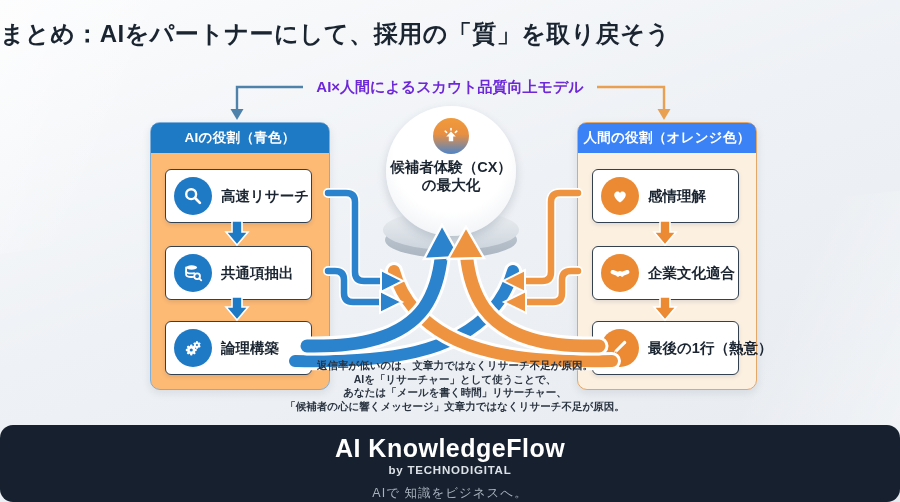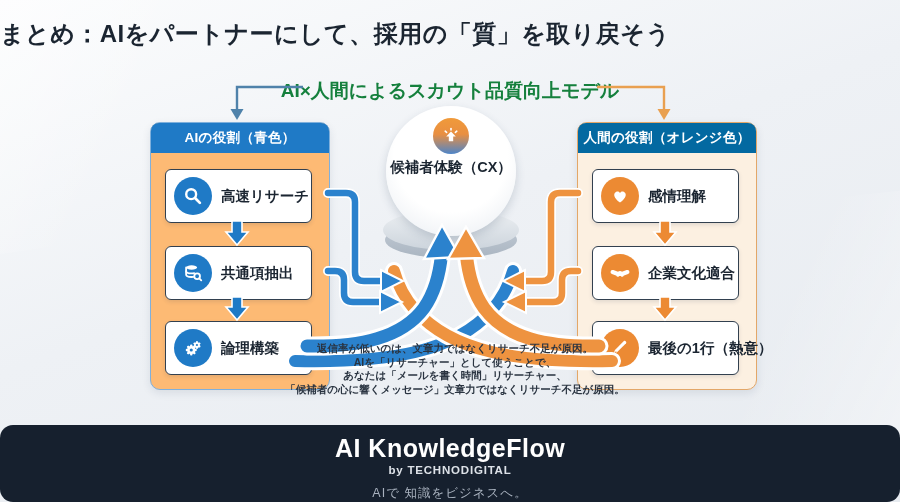--- a/index.html
+++ b/index.html
@@ -11,30 +11,30 @@
   .bg-accent1{position:absolute;left:-120px;top:-60px;width:420px;height:300px;
     background:linear-gradient(125deg,rgba(255,255,255,.85),rgba(255,255,255,0) 60%);
     transform:rotate(-8deg);pointer-events:none;}
   .bg-accent2{position:absolute;right:-140px;bottom:40px;width:480px;height:260px;
     background:linear-gradient(300deg,rgba(255,255,255,.7),rgba(255,255,255,0) 55%);
     transform:rotate(-6deg);pointer-events:none;}
 
   .title{position:absolute;top:18px;left:0;width:900px;text-align:left;
     font-size:24px;font-weight:bold;color:#1b2531;letter-spacing:.5px;}
   .subtitle{position:absolute;top:78px;left:0;width:900px;text-align:center;
-    font-size:19px;font-weight:bold;color:#15803d;}
+    font-size:15px;font-weight:bold;color:#6d28d9;}
 
   .panel{position:absolute;top:122px;width:178px;height:266px;border-radius:10px;
     box-shadow:0 3px 8px rgba(30,50,80,.10);}
   .panel-left{left:150px;background:#fdba74;border:1.5px solid #7fb0dc;}
   .panel-right{left:577px;background:#fcf0e1;border:1.5px solid #e3a768;}
   .panel-header{height:30px;border-radius:8px 8px 0 0;display:flex;align-items:center;justify-content:center;
     color:#ffffff;font-size:13.5px;font-weight:bold;letter-spacing:.3px;}
   .panel-left .panel-header{background:#1f7ac6;}
-  .panel-right .panel-header{background:#0369a1;}
+  .panel-right .panel-header{background:#3b82f6;}
 
   .card{position:absolute;left:14px;width:145px;height:52px;background:#ffffff;
     border:1.6px solid #32404f;border-radius:6px;display:flex;align-items:center;
     box-shadow:0 2px 4px rgba(30,50,80,.12);}
   .card .icon-circle{width:38px;height:38px;border-radius:50%;margin-left:8px;flex:0 0 auto;
     display:flex;align-items:center;justify-content:center;}
   .panel-left .icon-circle{background:#1f7ac6;}
   .panel-right .icon-circle{background:#ec8a33;}
   .card .label{margin-left:9px;font-size:14.5px;font-weight:bold;color:#1b2531;white-space:nowrap;}
   .card.c1{top:46px;} .card.c2{top:123px;} .card.c3{top:198px;}
@@ -46,21 +46,21 @@
     background:linear-gradient(#edf0f3,#ccd4dc);}
   .cx-circle{position:absolute;left:3px;top:0;width:130px;height:130px;border-radius:50%;
     background:radial-gradient(circle at 50% 38%,#ffffff 55%,#eef1f5 85%,#e2e7ec 100%);
     box-shadow:0 4px 10px rgba(40,60,90,.18);display:flex;flex-direction:column;align-items:center;}
   .cx-icon{width:36px;height:36px;border-radius:50%;margin-top:12px;
     background:linear-gradient(180deg,#f09a3a 0%,#e98f41 45%,#4d85c9 100%);
     display:flex;align-items:center;justify-content:center;}
   .cx-text{margin-top:4px;text-align:center;font-weight:bold;color:#1b2531;
     font-size:14.5px;line-height:18px;}
 
-  .note{position:absolute;top:342px;left:270px;width:370px;text-align:center;
+  .note{position:absolute;top:359px;left:270px;width:370px;text-align:center;
     font-size:10.5px;font-weight:bold;color:#2a3441;line-height:13.5px;}
 
   .footer{position:absolute;left:0;top:425px;width:900px;height:77px;background:#16202e;
     display:flex;flex-direction:column;align-items:center;border-radius:13px;}
   .footer .brand{margin-top:9px;color:#ffffff;font-size:25px;font-weight:bold;letter-spacing:.5px;}
   .footer .byline{margin-top:1px;color:#dde2e8;font-size:11.5px;font-weight:bold;letter-spacing:.8px;}
   .footer .divider{margin-top:5px;width:345px;height:1px;background:#46525f;}
   .footer .tagline{margin-top:4px;color:#a9b2bf;font-size:12.5px;letter-spacing:1px;}
 
   svg.overlay{position:absolute;left:0;top:0;pointer-events:none;}
@@ -164,20 +164,21 @@
         <g stroke="#ffffff" stroke-width="1.6" stroke-linecap="round">
           <line x1="6.2" y1="7.2" x2="7.6" y2="8.4"></line>
             <line x1="17.8" y1="7.2" x2="16.4" y2="8.4"></line>
             <line x1="12" y1="4.6" x2="12" y2="6"></line>
         </g>
         <path d="M12,7.4 L7.2,12.4 h2.6 v4.8 h4.4 v-4.8 h2.6 Z" fill="#ffffff"></path>
       </svg>
     </span>
     <div class="cx-text">
       <div>候補者体験（CX）</div>
+      <div>の最大化</div>
     </div>
   </div>
 </div>
 
 <svg class="overlay z5" width="900" height="502" viewBox="0 0 900 502">
 
   <path d="M303,87 H237 V110" fill="none" stroke="#4f82aa" stroke-width="2.4"></path>
   <polygon points="230.5,109 243.5,109 237,120" fill="#4f82aa"></polygon>
 
   <path d="M597,87 H664 V110" fill="none" stroke="#e9a050" stroke-width="2.4"></path>

